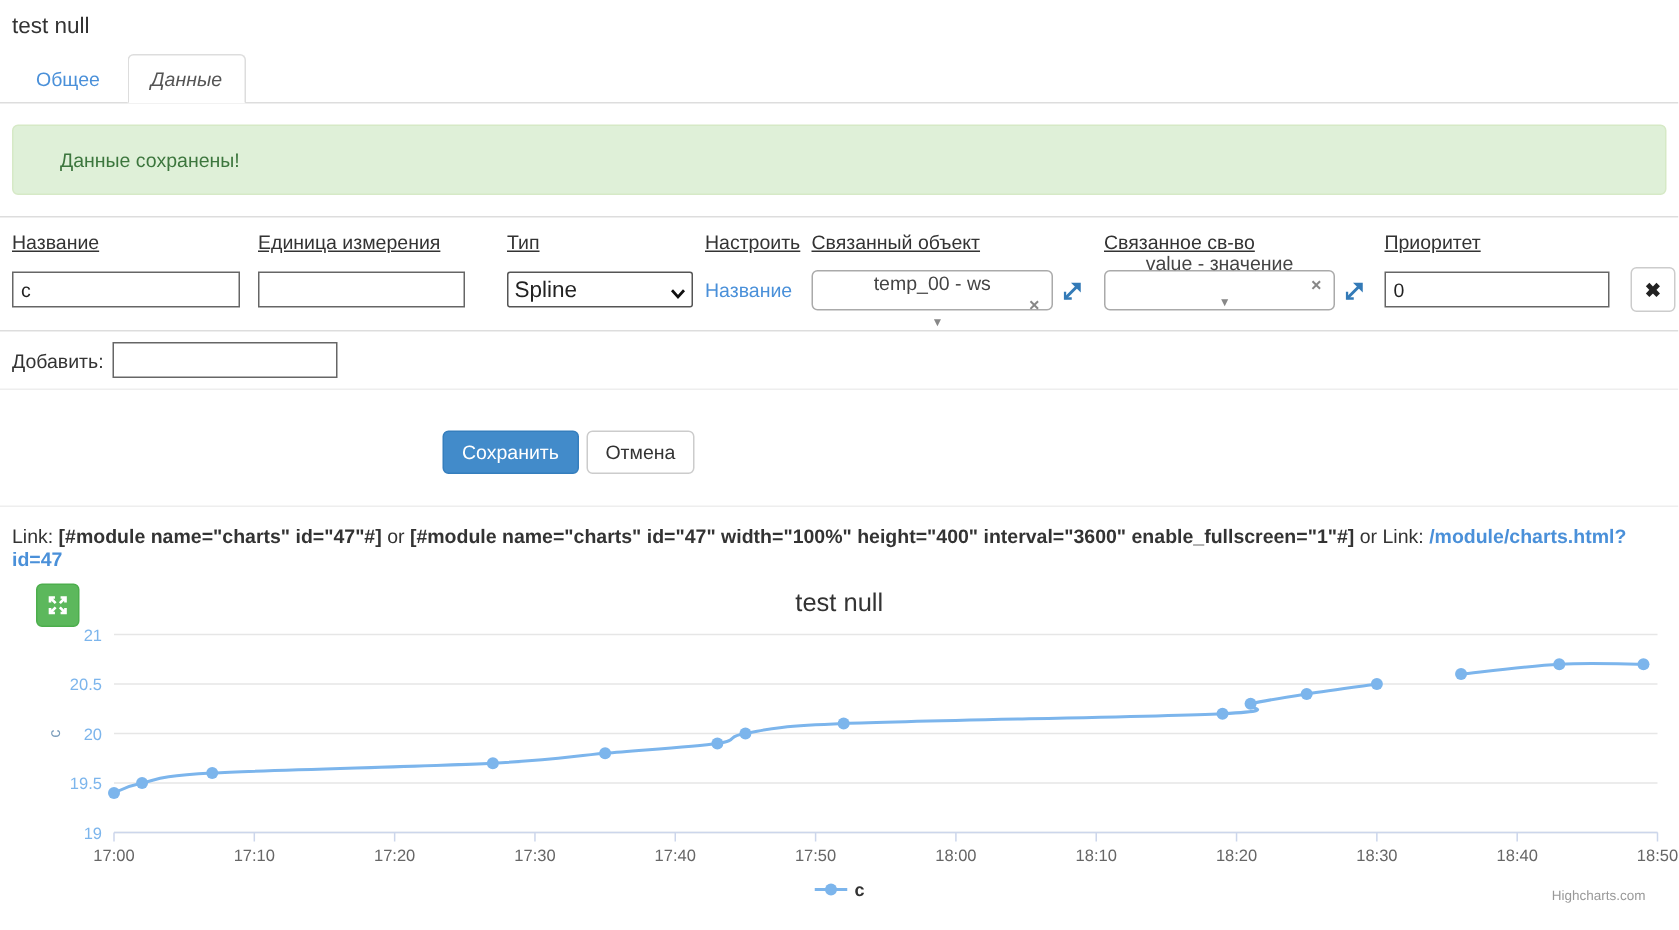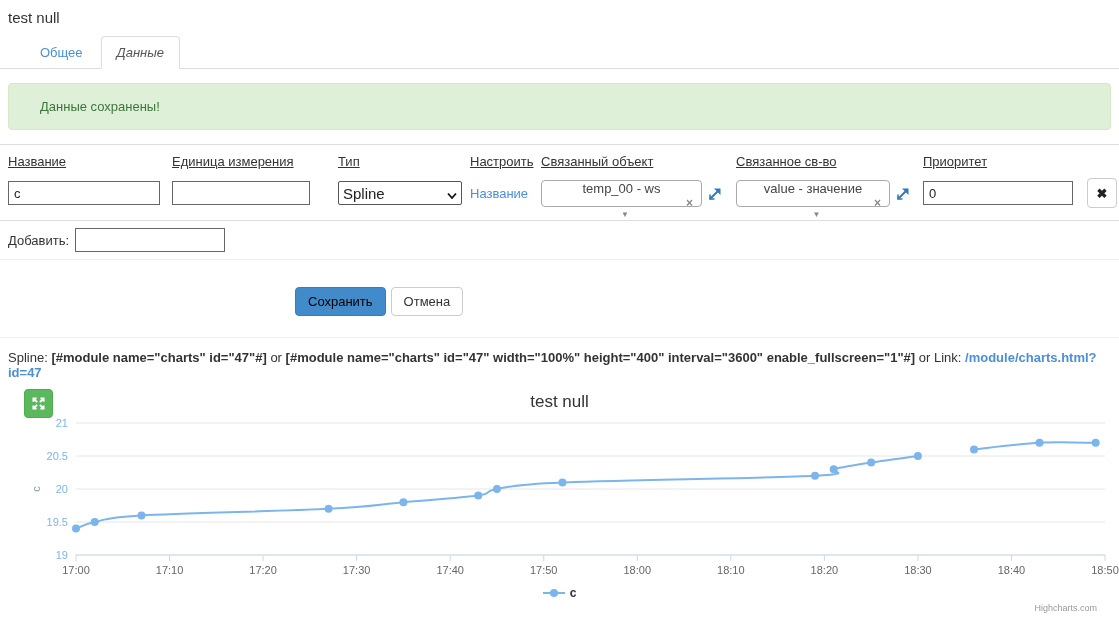--- a/index.html
+++ b/index.html
@@ -3,21 +3,21 @@
 <meta charset="utf-8">
 <style>
   * { box-sizing: border-box; }
   body {
     margin: 0; width: 1119px; height: 620px; overflow: hidden;
     background: #fff; color: #333;
     font-family: "Liberation Sans", sans-serif; font-size: 13px;
   }
   .page-title { font-size: 15px; padding: 9px 8px 2px 8px; }
   
-  .tabs { display: flex; border-bottom: 1px solid #ddd; padding-left: 24px; margin-top: 8px; }
+  .tabs { display: flex; border-bottom: 1px solid #ddd; padding-left: 8px; margin-top: 8px; }
   .tab {
     padding: 8px 15px; margin-bottom: -1px; margin-right: 2px;
     border: 1px solid transparent; border-radius: 4px 4px 0 0;
     color: #4a90d9; cursor: pointer;
   }
   .tab.active { background: #fff; border-color: #ddd #ddd #fff; color: #555; cursor: default; font-style: italic; }
   
   .alert {
     margin: 14px 8px; padding: 15px 31px; border-radius: 4px;
     background: #dff0d8; border: 1px solid #d6e9c6; color: #3c763d;
@@ -42,54 +42,54 @@
     background: #fff; font-family: "Liberation Sans", sans-serif; font-size: 15px; padding: 1px 20px 1px 4px; color: #222;
   }
   .sel-caret { position: absolute; right: 5px; top: 7px; pointer-events: none; }
   .link { color: #4a90d9; cursor: pointer; text-decoration: none; }
   
   .s2cell { display: flex; align-items: center; }
   .s2 {
     border: 1px solid #aaa; border-radius: 4px; background: #fff; height: 27px;
     display: flex; align-items: center; padding: 0 8px; color: #444; cursor: pointer; flex-direction: column;
   }
-  .s2.w1 { width: 161px; } .s2.w2 { width: 154px; }
+  .s2.w1 { width: 161px; } .s2.w2 { width: 154px; justify-content: flex-end; }
   .s2-clear { margin-left: auto; color: #888; font-weight: bold; font-size: 12px; cursor: pointer; }
   .s2-caret { color: #888; font-size: 8px; margin-left: 7px; }
   .goto-icon { margin-left: 7px; cursor: pointer; display: inline-flex; }
   .btn-remove {
     width: 30px; height: 30px; margin-left: 6px;
     border: 1px solid #ccc; border-radius: 4px; background: #fff;
     font-size: 13px; font-weight: bold; color: #222; cursor: pointer; line-height: 1;
   }
   .add-row { padding: 7px 8px; border-bottom: 1px solid #eee; display: flex; align-items: center; }
   
   .actions { margin: 27px 0 0 295px; display: flex; gap: 5px; }
   .btn { padding: 6px 12px; border-radius: 4px; font-size: 13px; cursor: pointer; font-family: "Liberation Sans", sans-serif; }
-  .btn-primary { background: #428bca; border: 1px solid #357ebd; color: #000000; }
+  .btn-primary { background: #428bca; border: 1px solid #357ebd; color: #ffffff; }
   .btn-default { background: #fff; border: 1px solid #ccc; color: #333; }
   hr.sep { border: none; border-top: 1px solid #eee; margin: 21px 0 0 0; }
   
   .usage { margin: 12px 8px 0 8px; }
   .usage .b { font-weight: bold; }
   .usage .ulink { color: #4a90d9; font-weight: bold; cursor: pointer; }
   
   .chart { position: relative; height: 248px; margin-top: 3px; }
   .chart svg.main { position: absolute; left: 0; top: 0; }
   .fs-btn {
     position: absolute; left: 24px; top: 6px; width: 29px; height: 29px;
     background: #5cb85c; border: 1px solid #4cae4c; border-radius: 4px;
     display: flex; align-items: center; justify-content: center; cursor: pointer; padding: 0;
   }
   .legend {
     position: absolute; left: 0; right: 0; top: 203px; display: flex;
     justify-content: center; align-items: center; gap: 5px;
     font-size: 12px; font-weight: bold; color: #333; cursor: pointer;
   }
-  .credits { position: absolute; right: 22px; top: 220px; font-size: 9px; color: #999; cursor: pointer; }
+  .credits { position: absolute; right: 22px; top: 209px; font-size: 9px; color: #999; cursor: pointer; }
 </style>
 </head>
 <body>
 
 <div class="page-title">test null</div>
 
 <div class="tabs">
   <div class="tab">Общее</div>
   <div class="tab active">Данные</div>
 </div>
@@ -164,21 +164,21 @@
 </div>
 
 <div class="actions">
   <button class="btn btn-primary">Сохранить</button>
   <button class="btn btn-default">Отмена</button>
 </div>
 
 <hr class="sep">
 
 <div class="usage">
-  <span>Spline: </span><span class="b">[#module name="charts" id="47"#]</span><span> or </span><span class="b">[#module name="charts" id="47" width="100%" height="400" interval="3600" enable_fullscreen="1"#]</span><span> or Link: </span><a class="ulink">/module/charts.html?id=47</a>
+  <span>Link: </span><span class="b">[#module name="charts" id="47"#]</span><span> or </span><span class="b">[#module name="charts" id="47" width="100%" height="400" interval="3600" enable_fullscreen="1"#]</span><span> or Link: </span><a class="ulink">/module/charts.html?id=47</a>
 </div>
 
 <div class="chart">
   <svg class="main" id="chart-svg" width="1119" height="248">
       <text x="559.5" y="24" text-anchor="middle" font-size="17" fill="#333333" font-family="Liberation Sans, sans-serif">test null</text>
       <line x1="76" x2="1105" y1="172" y2="172" stroke="#e6e6e6" stroke-width="1"></line>
       <text x="68" y="176" text-anchor="end" font-size="11" fill="#7cb5ec" font-family="Liberation Sans, sans-serif">19</text>
       <line x1="76" x2="1105" y1="139" y2="139" stroke="#e6e6e6" stroke-width="1"></line>
       <text x="68" y="143" text-anchor="end" font-size="11" fill="#7cb5ec" font-family="Liberation Sans, sans-serif">19.5</text>
       <line x1="76" x2="1105" y1="106" y2="106" stroke="#e6e6e6" stroke-width="1"></line>

